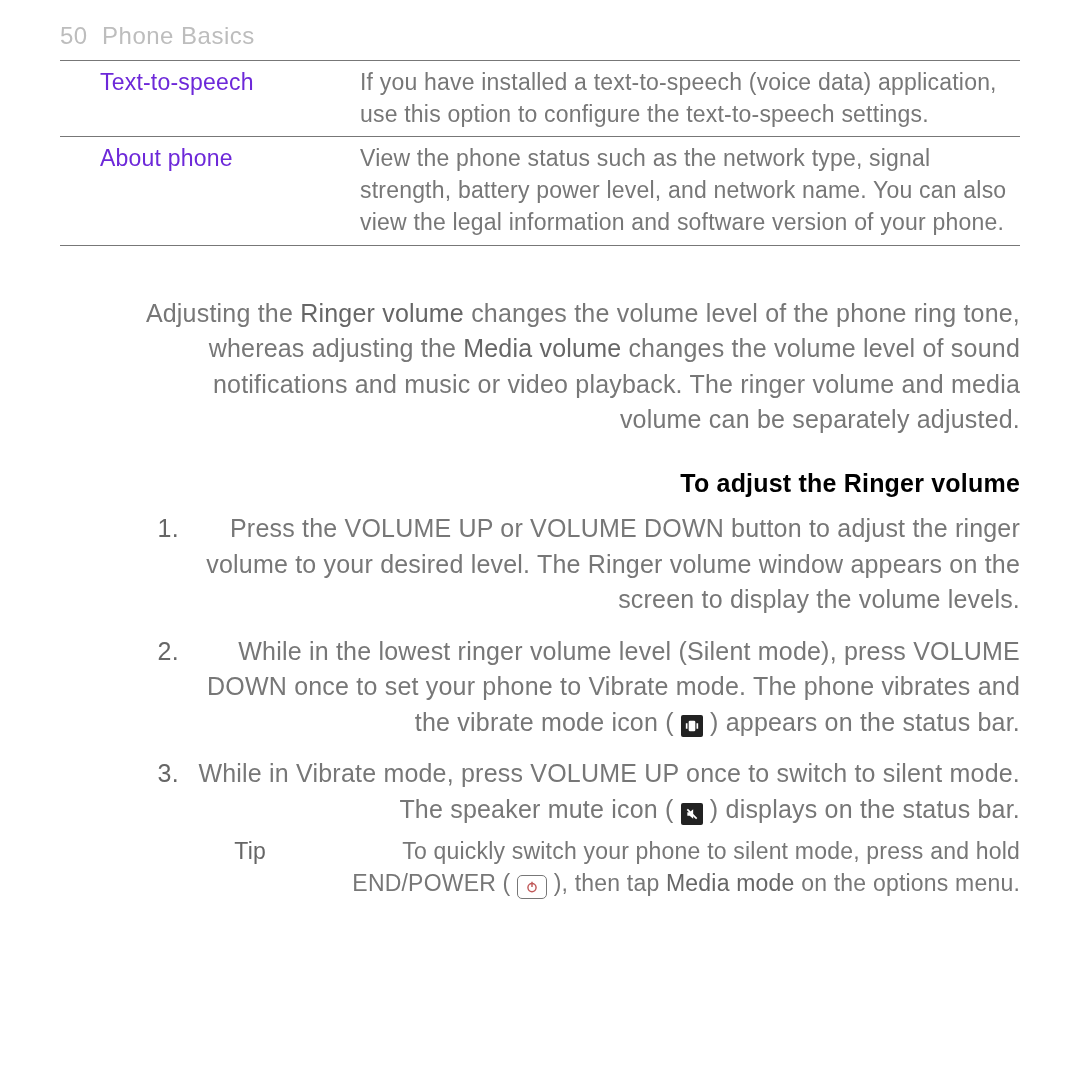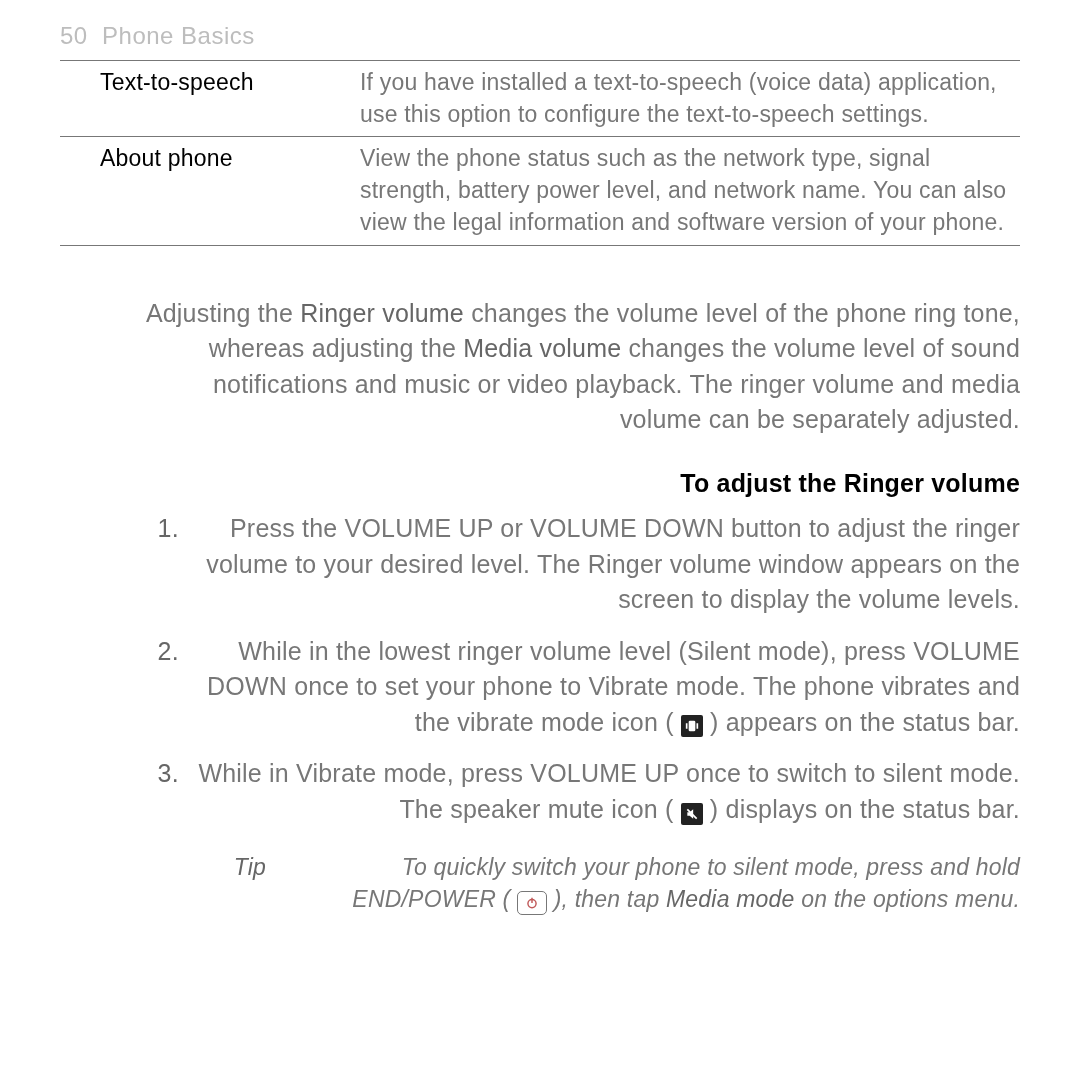--- a/index.html
+++ b/index.html
@@ -37,21 +37,21 @@
   }
   table.settings td {
     border-top: 1.5px solid #777;
     border-bottom: 1.5px solid #777;
     padding: 6px 10px 6px 0;
     vertical-align: top;
   }
   table.settings td.term {
     width: 250px;
     padding-left: 40px;
-    color: #000000;
+    color: #6d28d9;
     white-space: nowrap;
   }
   .section-title {
     font-size: 40px;
     color: #555;
     font-weight: 300;
     margin: 0 0 24px 0;
   }
   .body-block {
     margin-left: 70px;
@@ -79,25 +79,24 @@
   ol.steps > li {
     margin-bottom: 16px;
     padding-left: 10px;
   }
   ol.steps > li::marker {
     font-weight: 400;
     color: #666;
   }
   .tip-row {
     display: flex;
-    margin-top: 24px;
+    margin-top: 8px;
     font-size: 23px;
     line-height: 1.4;
     color: #777;
-    font-style: italic;
   }
   .tip-label {
     font-weight: 400;
     color: #666;
     width: 70px;
     flex-shrink: 0;
   }
   .tip-text {
     flex: 1;
   }

